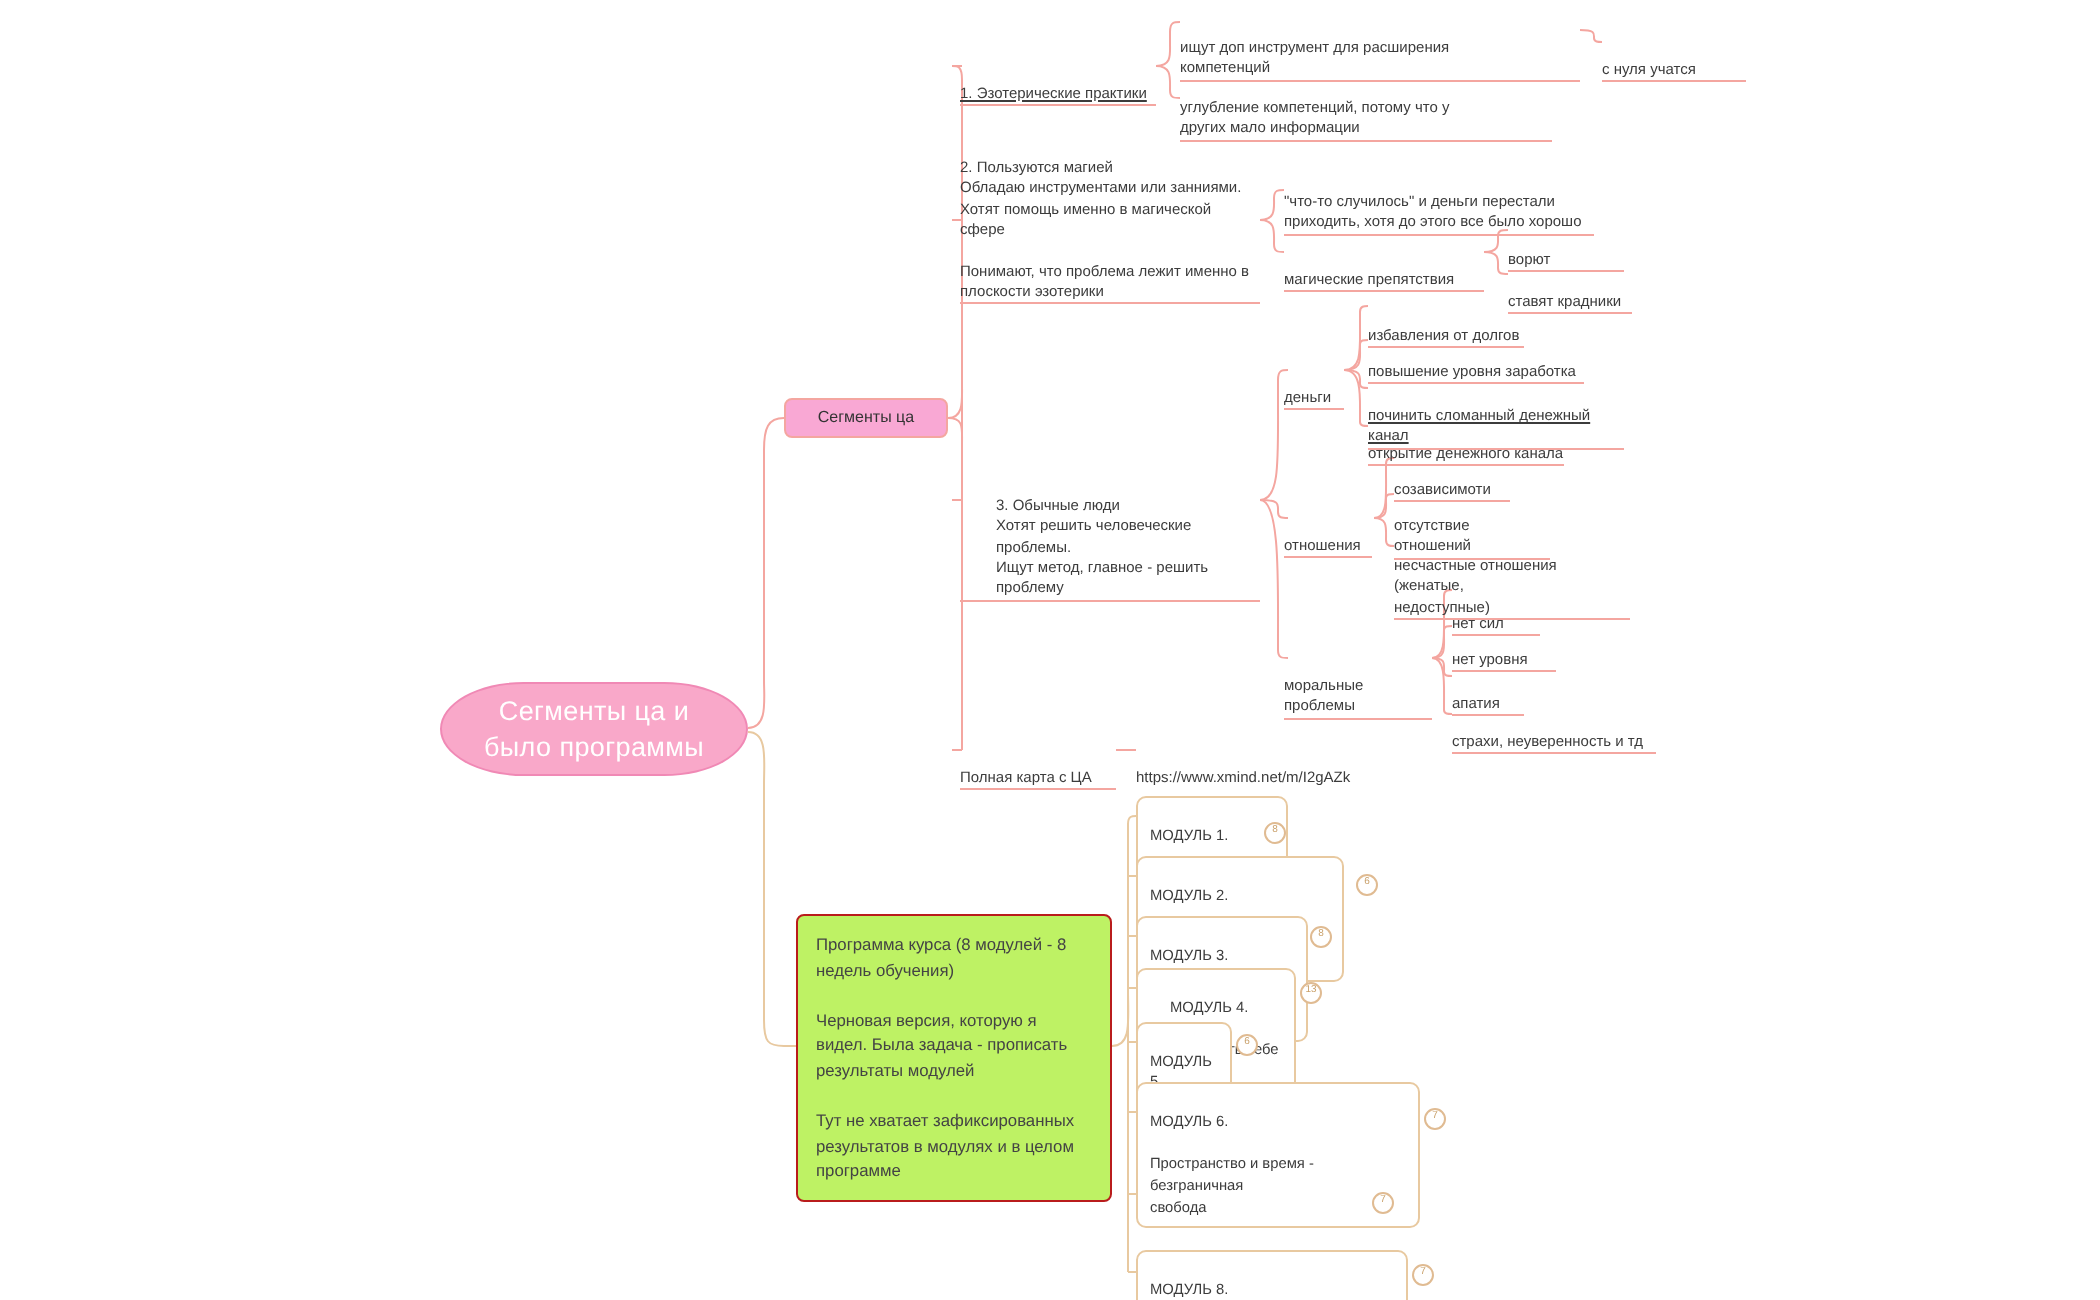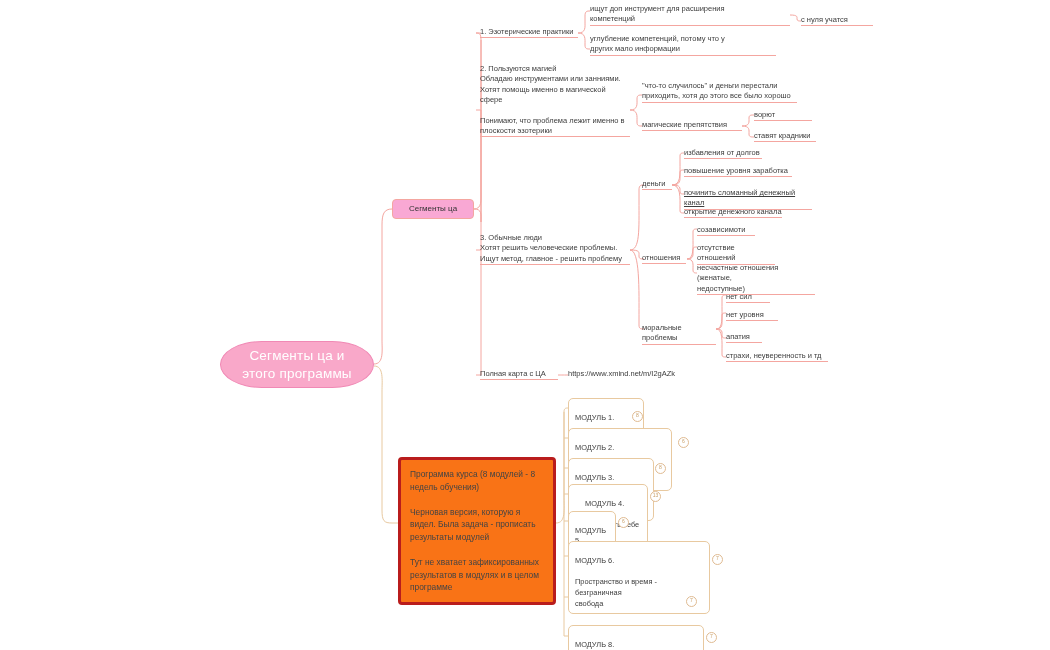--- a/index.html
+++ b/index.html
@@ -6,40 +6,40 @@
   body{
     width:1050px;height:650px;position:relative;overflow:hidden;
     font-family:"Liberation Sans","DejaVu Sans",sans-serif;
     font-size:7.5px;color:#3c3c3c;-webkit-font-smoothing:antialiased;
   }
   #canvas{position:absolute;inset:0;}
   svg.links{position:absolute;left:0;top:0;width:1050px;height:650px;pointer-events:none;}
 
   
   .node{position:absolute;box-sizing:border-box;line-height:1.38;}
-  .plain{white-space:pre-line;color:#3c3c3c;}
+  .plain{white-space:pre-line;color:#3c3c3c;margin-top:15px;}
   .underlined{border-bottom:1px solid #f4a6a0;}
   .central{
     left:220px;top:341px;width:154px;height:47px;
     display:flex;align-items:center;justify-content:center;text-align:center;
     color:#ffffff;font-size:13.5px;line-height:1.3;
     background:#f9a8c9;
     border:1px solid #f089b5;
     border-radius:50% / 92%;
     white-space:pre-line;letter-spacing:.2px;
   }
   .seg-node{
     left:392px;top:199px;width:82px;height:20px;
     display:flex;align-items:center;justify-content:center;
     border:1px solid #f4a6a0;border-radius:4px;background:#f9a8d4;
     font-size:8px;color:#333;
   }
   .note{
     left:398px;top:457px;width:158px;
-    border:3px solid #b91c1c;border-radius:4px;background:#f97316;
+    border:1px solid #b91c1c;border-radius:4px;background:#bef264;
     padding:8px 9px;white-space:pre-line;font-size:8.4px;line-height:1.5;color:#444;
   }
   .module{
     border:1px solid #e8c9a0;border-radius:5px;background:#fff;
     padding:3px 6px 4px 6px;white-space:pre-line;font-size:7.4px;line-height:1.45;color:#3c3c3c;
   }
   .module .m-title{display:block;}
   .badge{
     position:absolute;width:9px;height:9px;border-radius:50%;
     border:1px solid #e0bb92;background:#fff;color:#c9a06a;
@@ -113,25 +113,25 @@
       <path d="M564 468 L568 468"></path>
       <path d="M564 494 L568 494"></path>
       <path d="M564 521 L568 521"></path>
       <path d="M564 556 L568 556"></path>
       <path d="M564 597 L568 597"></path>
       <path d="M564 636 L568 636"></path>
     </g>
   </svg>
 
   <div class="node central">Сегменты ца и
-этого программы</div>
+было программы</div>
 
   <div class="node seg-node">Сегменты ца</div>
 
-  <div class="node plain underlined" style="left:480px;top:27px;width:98px;">1. Эзотерические практики</div>
+  <div class="node plain underlined" style="left:480px;top:27px;width:98px;text-decoration:underline;">1. Эзотерические практики</div>
 
   <div class="node plain underlined" style="left:590px;top:4px;width:200px;">ищут доп инструмент для расширения
 компетенций</div>
 
   <div class="node plain underlined" style="left:801px;top:15px;width:72px;">с нуля учатся</div>
 
   <div class="node plain underlined" style="left:590px;top:34px;width:186px;">углубление компетенций, потому что у
 других мало информации</div>
 
   <div class="node plain underlined" style="left:480px;top:64px;width:150px;">2. Пользуются магией
@@ -143,21 +143,21 @@
 
   <div class="node plain underlined" style="left:642px;top:81px;width:155px;">"что-то случилось" и деньги перестали
 приходить,  хотя до этого все было хорошо</div>
 
   <div class="node plain underlined" style="left:642px;top:120px;width:100px;">магические препятствия</div>
 
   <div class="node plain underlined" style="left:754px;top:110px;width:58px;">ворют</div>
 
   <div class="node plain underlined" style="left:754px;top:131px;width:62px;">ставят крадники</div>
 
-  <div class="node plain underlined" style="left:480px;top:233px;width:150px;">3. Обычные люди
+  <div class="node plain underlined" style="left:480px;top:233px;width:150px;padding-left:18px;">3. Обычные люди
 Хотят решить человеческие проблемы.
 Ищут метод, главное - решить проблему</div>
 
   <div class="node plain underlined" style="left:642px;top:179px;width:30px;">деньги</div>
   <div class="node plain underlined" style="left:684px;top:148px;width:78px;">избавления от долгов</div>
   <div class="node plain underlined" style="left:684px;top:166px;width:108px;">повышение уровня заработка</div>
   <div class="node plain underlined" style="left:684px;top:188px;width:128px;text-decoration:underline;">починить сломанный денежный канал</div>
   <div class="node plain underlined" style="left:684px;top:207px;width:98px;">открытие денежного канала</div>
 
   <div class="node plain underlined" style="left:642px;top:253px;width:44px;">отношения</div>

